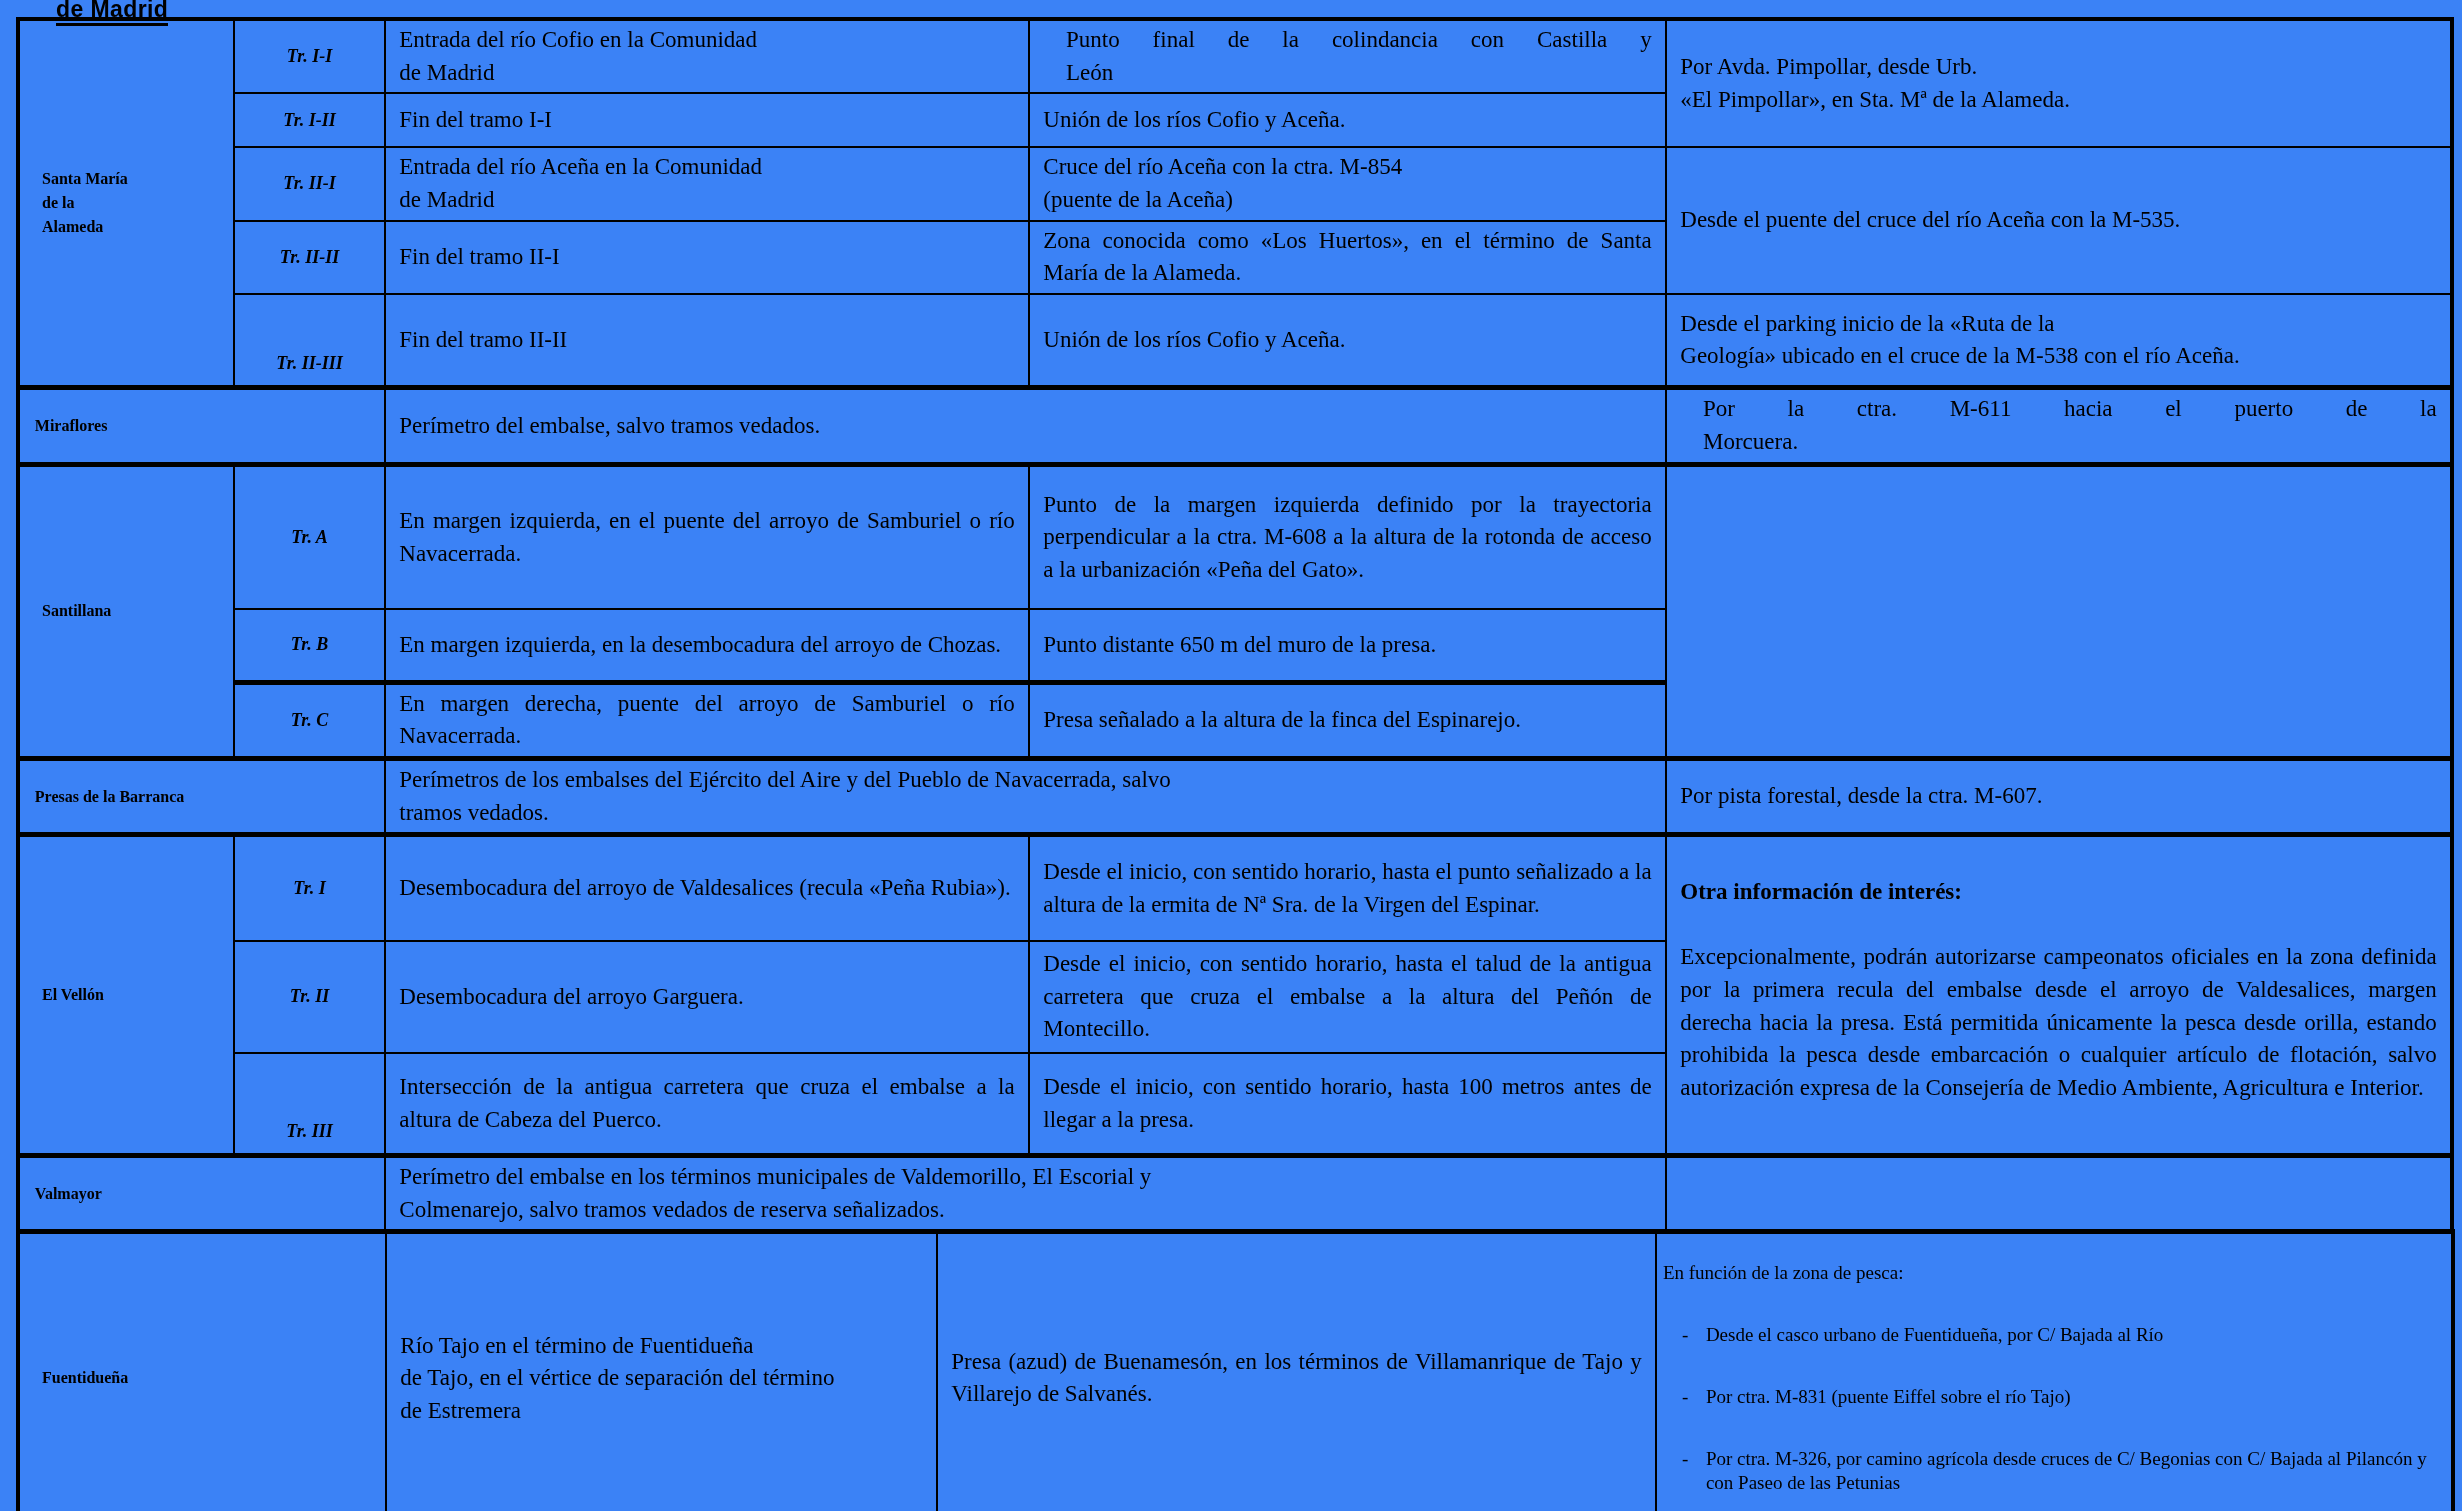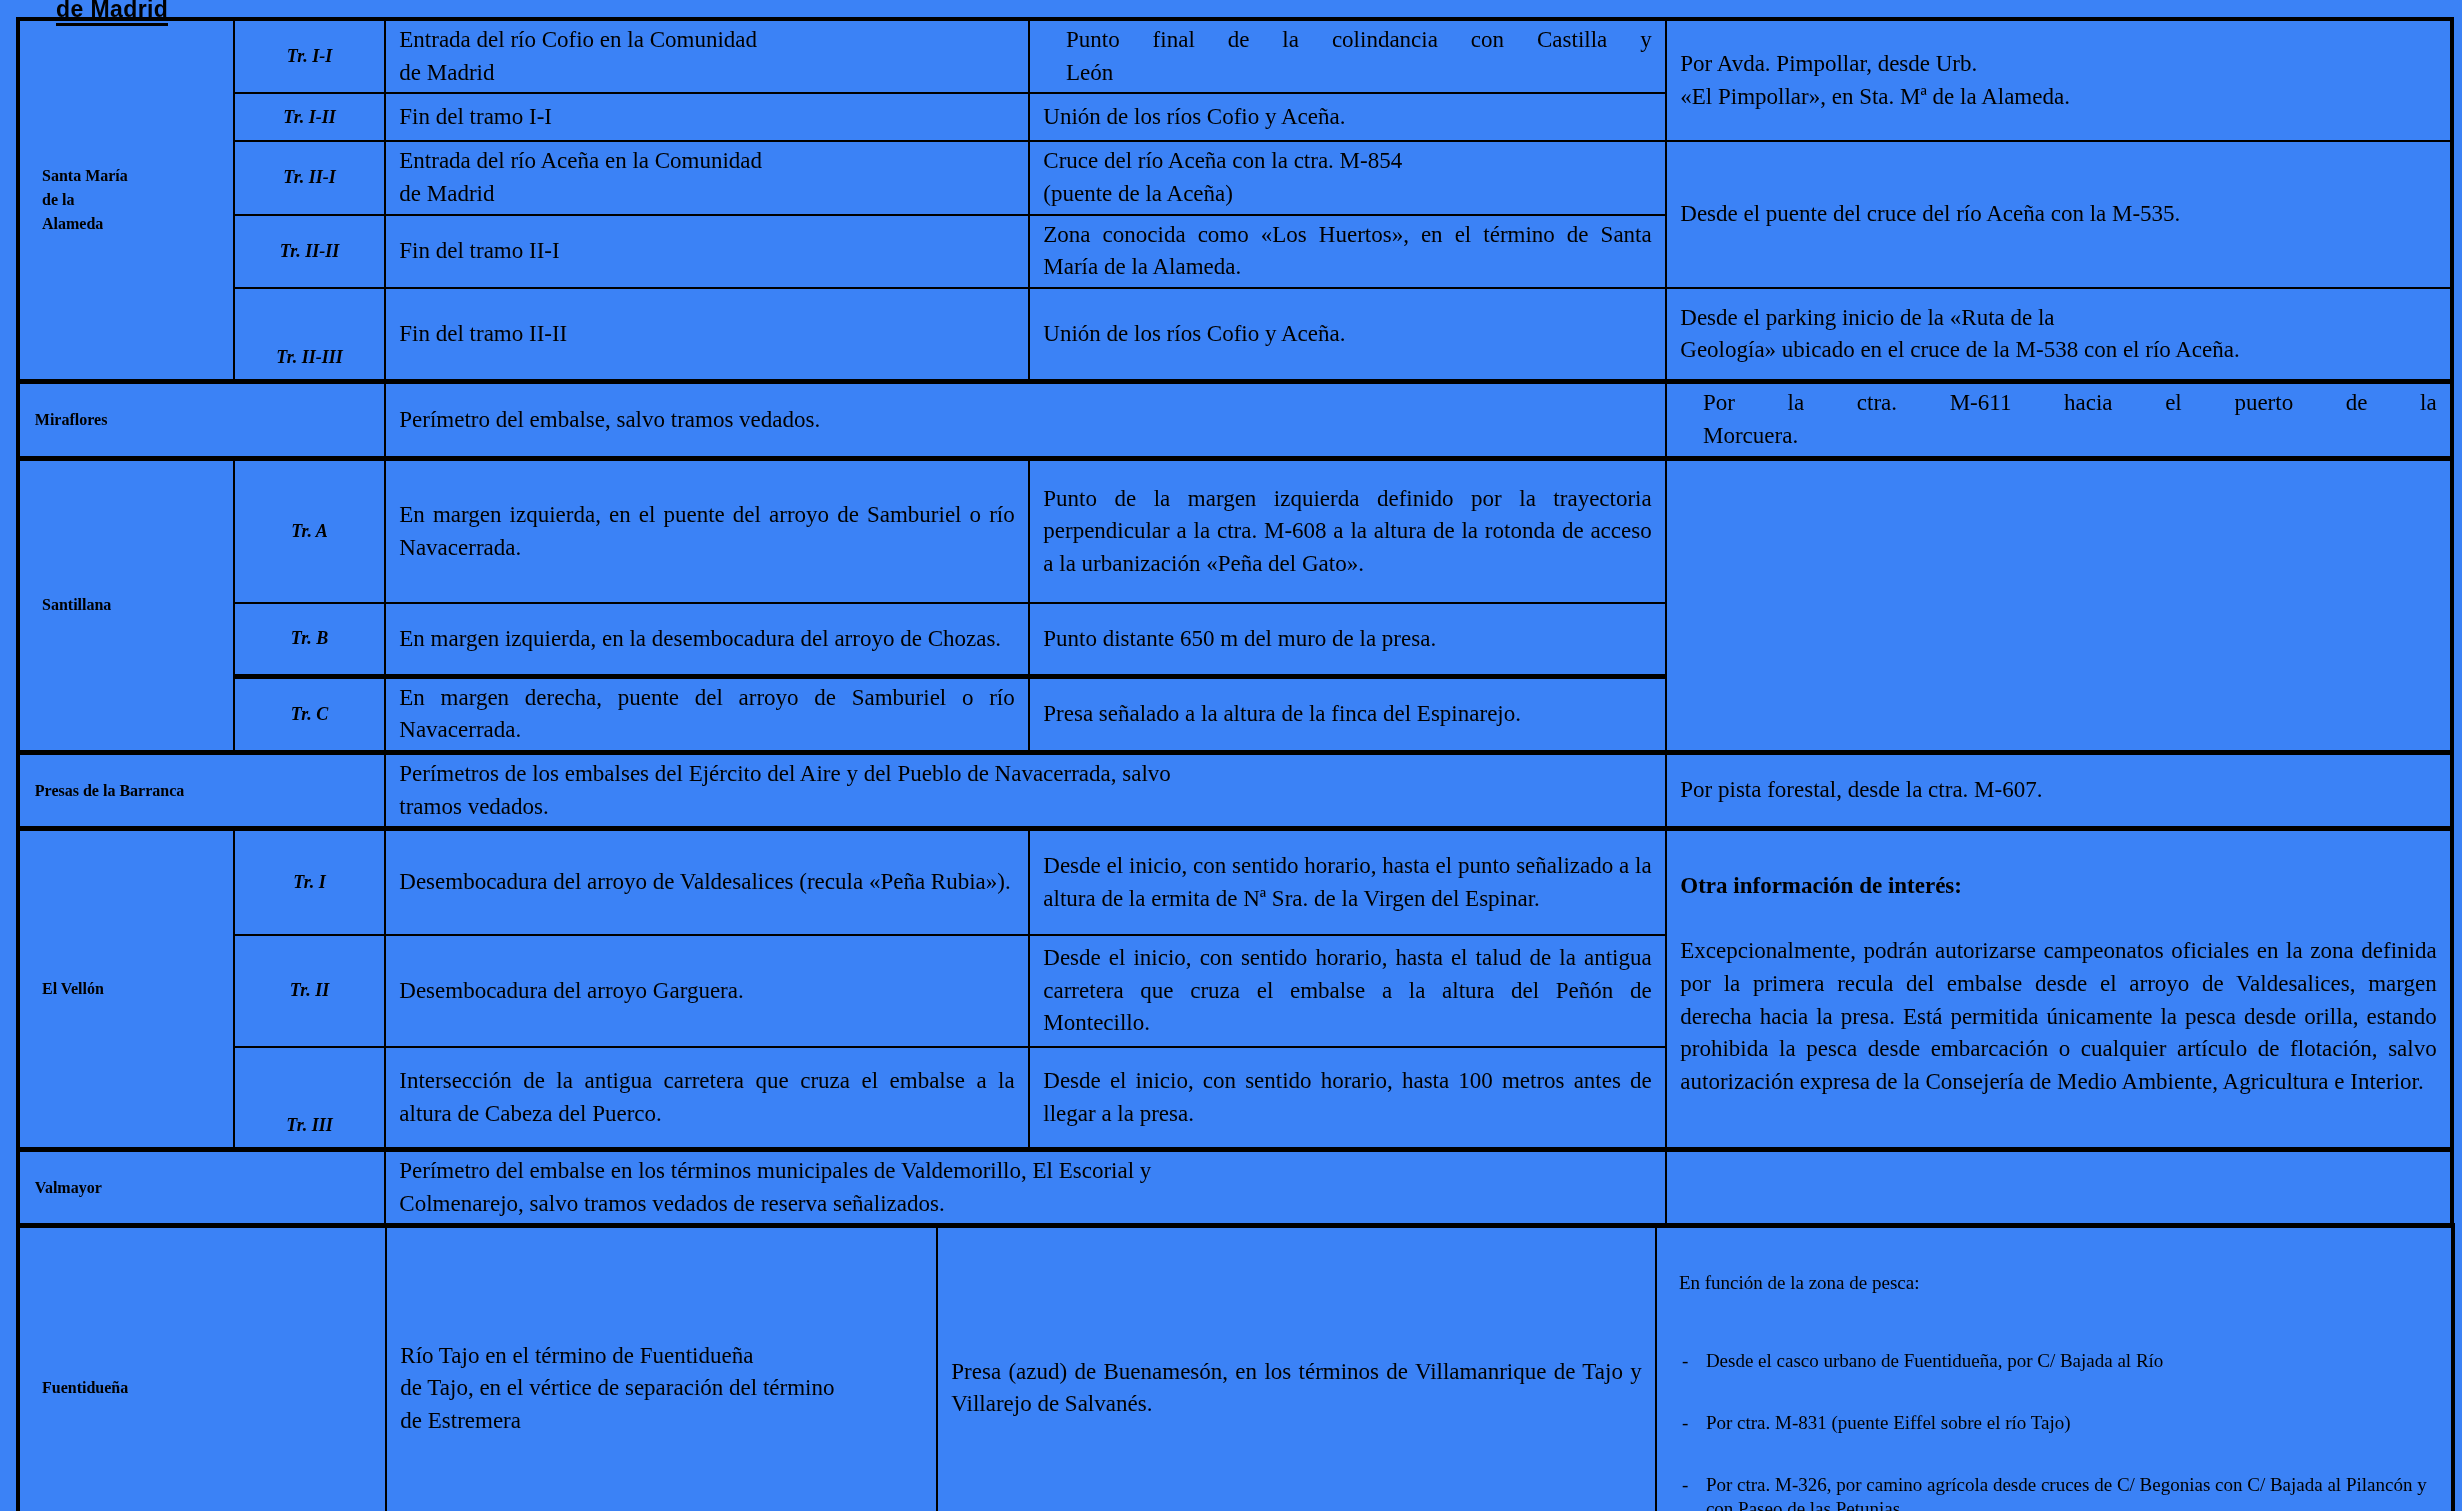--- a/index.html
+++ b/index.html
@@ -32,21 +32,21 @@
   .tramo { font-weight:700; font-style:italic; text-align:center; font-size:18px; padding:3px 4.4px; }
   .just { text-align:justify; }
   .jl { text-align:justify; text-align-last:justify;padding-left:36px; }
   .vbot { vertical-align:bottom; padding-bottom:8.9px; }
   .vtop { vertical-align:top; padding-top:5.9px; }
 
   .info-title { font-weight:700; }
   .info-text { text-align:justify; }
 
   .small-access { font-size:19px; line-height:1.3; padding:3px 7.4px 3px 5.9px; }
-  .small-access .intro { margin:16px; }
+  .small-access .intro { margin:0; }
   .small-access .li { position:relative; padding-left:43px; margin-top:12.5px; }
   .small-access .li::before { content:"-"; position:absolute; left:19px; top:0; }
 </style>
 </head>
 <body>
 
 <div class="sheet">
 
   <div class="doc-heading">de Madrid</div>
 
@@ -67,21 +67,21 @@
 de la
 Alameda</td>
         <td class="tramo">Tr. I-I</td>
         <td>Entrada del río Cofio en la Comunidad
 de Madrid</td>
         <td class="jl">Punto final de la colindancia con Castilla y
 León</td>
         <td rowspan="2">Por Avda. Pimpollar, desde Urb.
 «El Pimpollar», en Sta. Mª de la Alameda.</td>
       </tr>
-      <tr style="height:48px">
+      <tr style="height:54px">
         <td class="tramo">Tr. I-II</td>
         <td>Fin del tramo I-I</td>
         <td>Unión de los ríos Cofio y Aceña.</td>
       </tr>
       <tr style="height:70px">
         <td class="tramo">Tr. II-I</td>
         <td>Entrada del río Aceña en la Comunidad
 de Madrid</td>
         <td>Cruce del río Aceña con la ctra. M-854
 (puente de la Aceña)</td>

